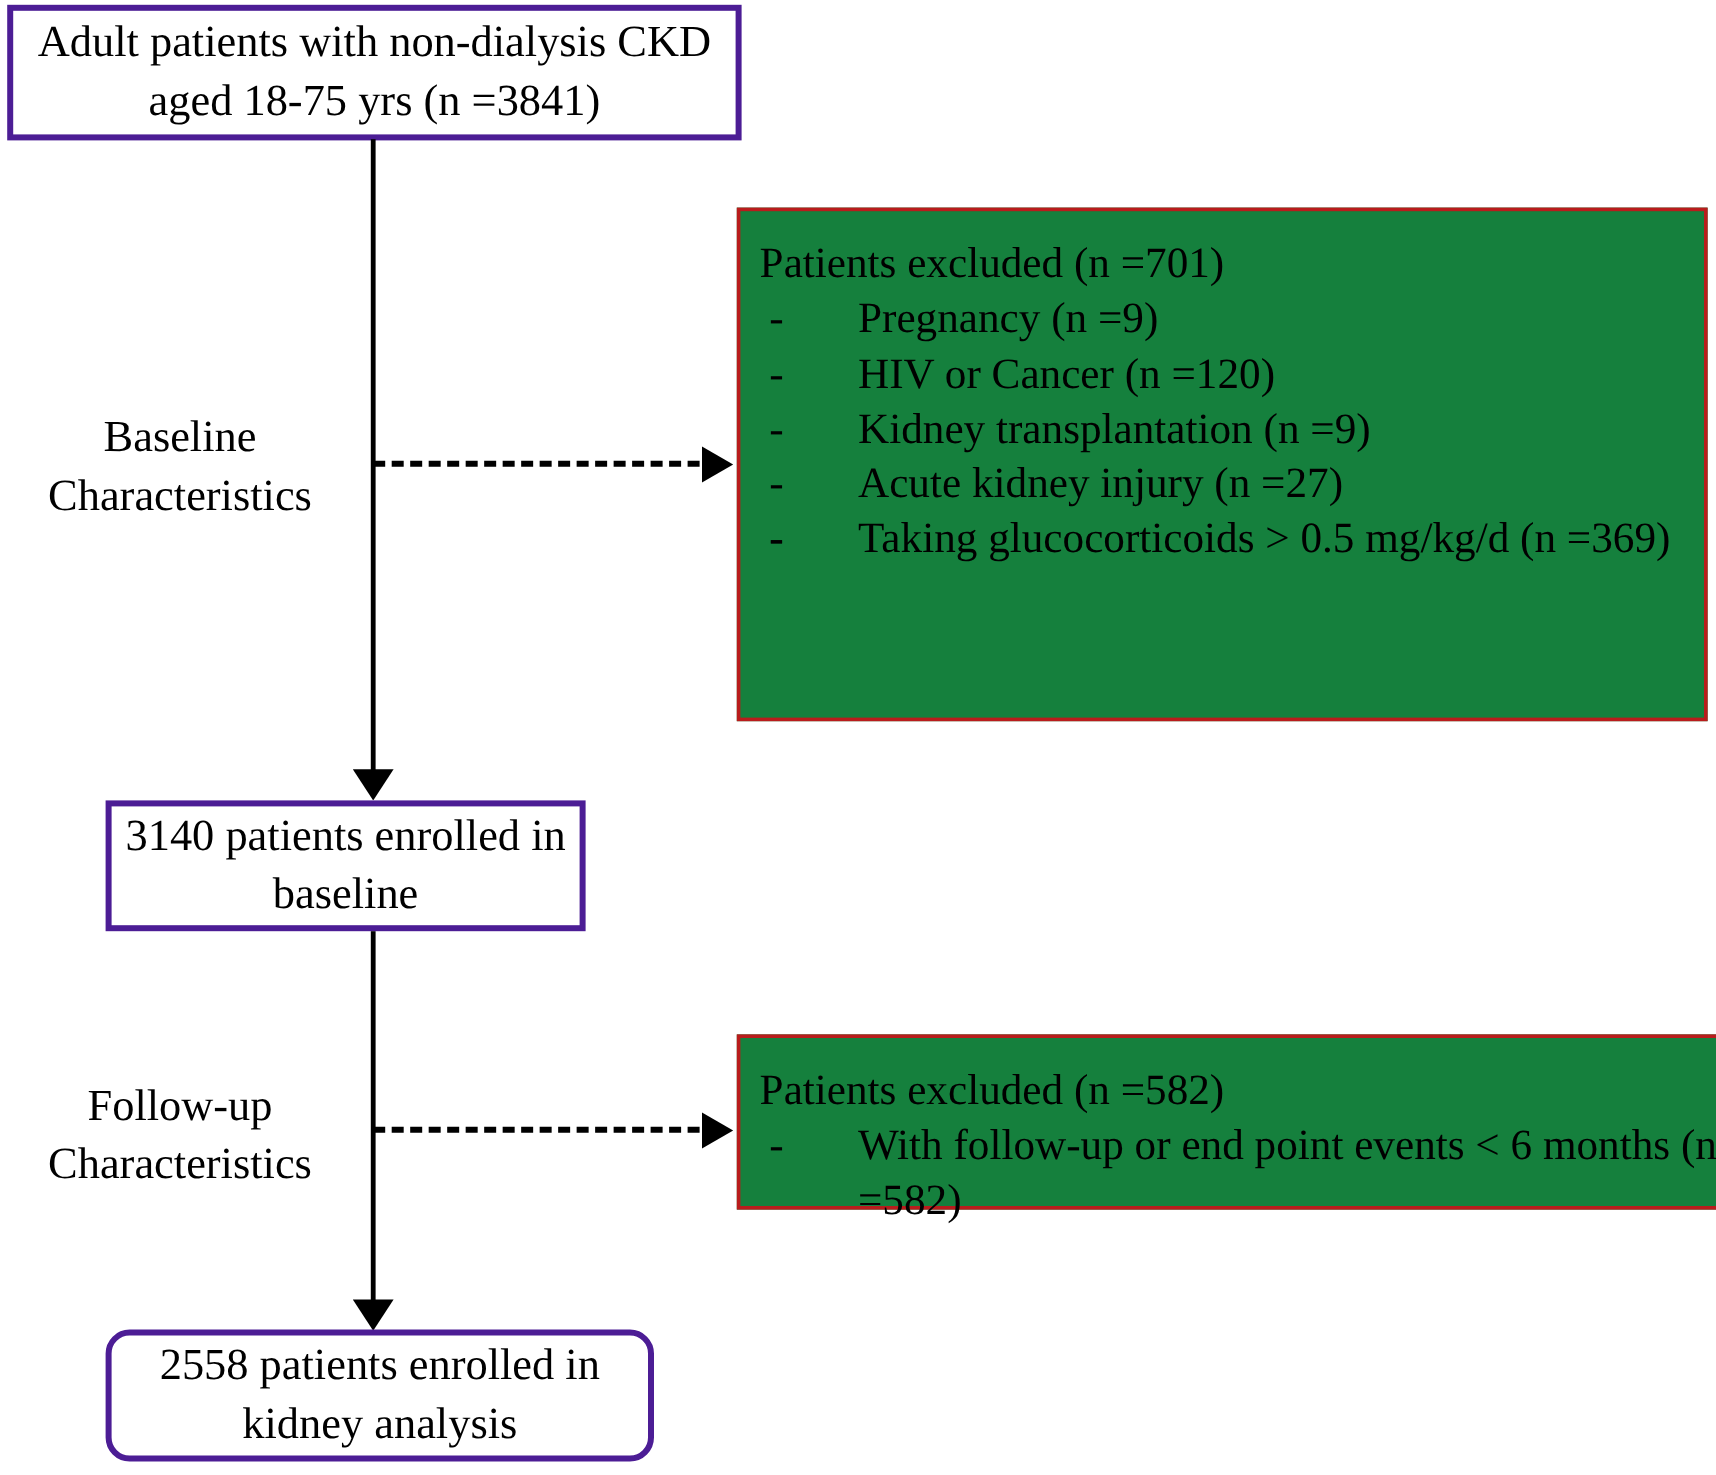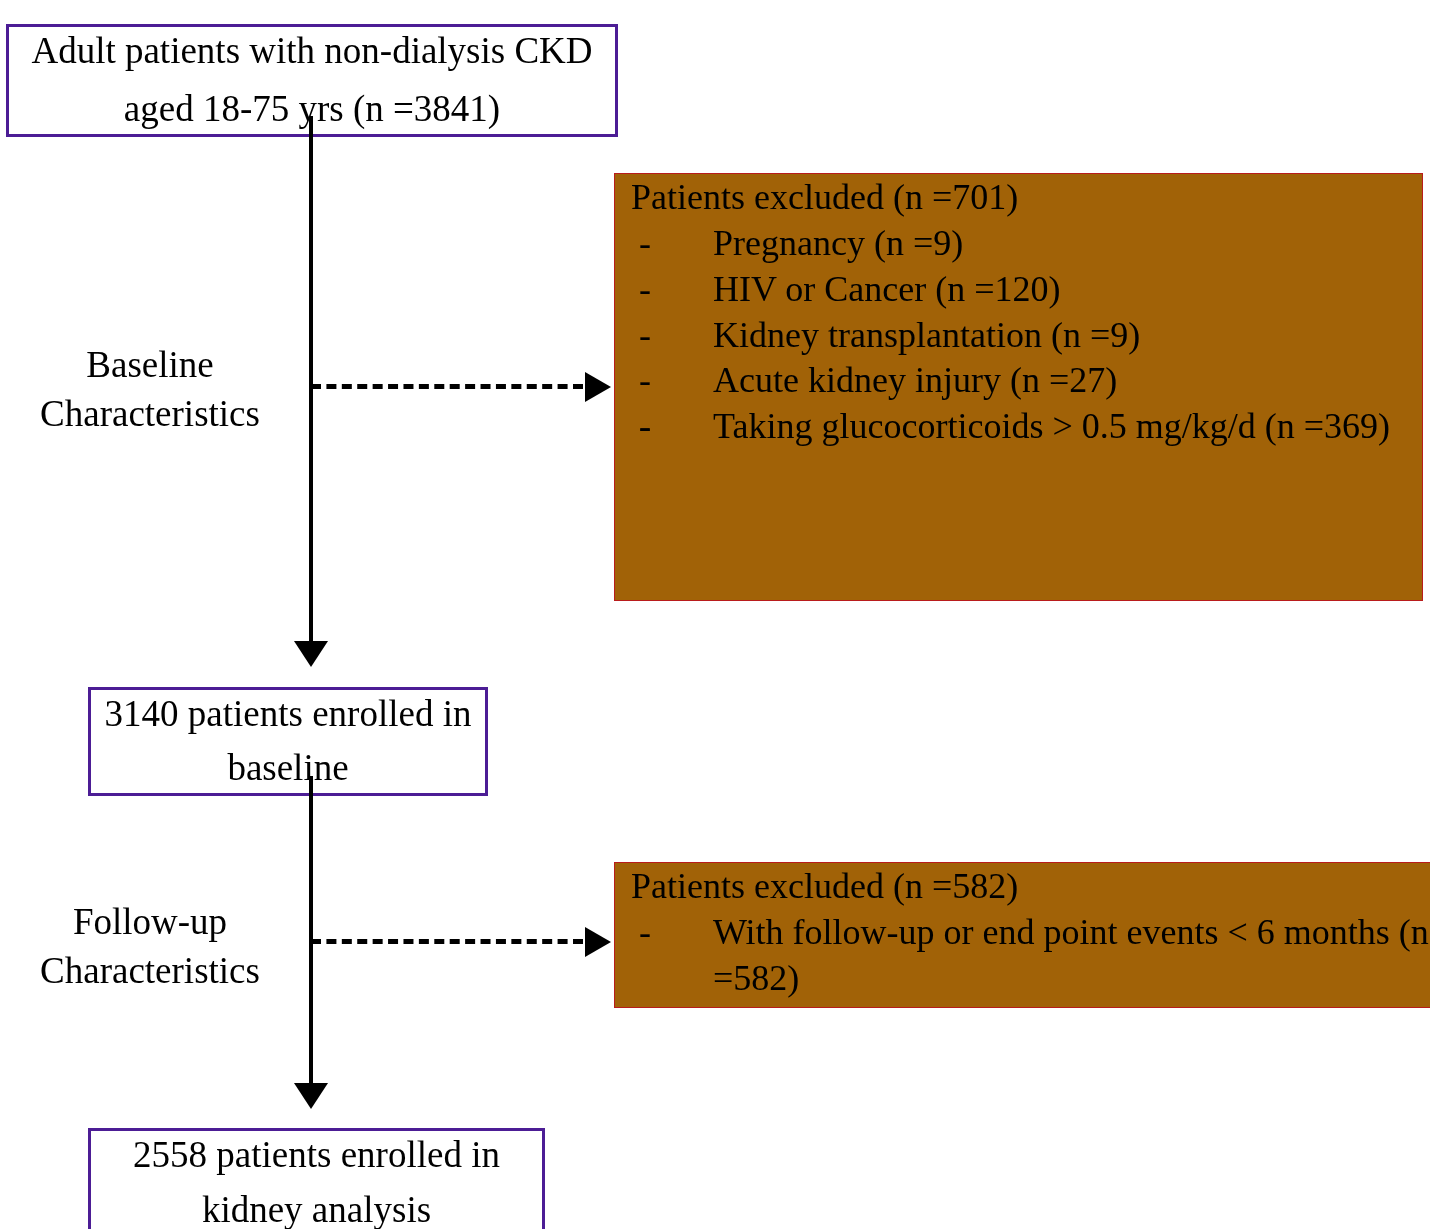--- a/index.html
+++ b/index.html
@@ -15,47 +15,46 @@
     background: #ffffff;
     font-family: "Liberation Serif", "DejaVu Serif", serif;
     color: #000000;
     overflow: hidden;
   }
 
   
   .node-box {
     position: absolute;
     box-sizing: border-box;
-    border: 3px solid #4c1d95;
+    border: 5px solid #4c1d95;
     background: #ffffff;
     display: flex;
     flex-direction: column;
     align-items: center;
-    justify-content: space-between;
+    justify-content: center;
     text-align: center;
-    margin-top: 20px;
   }
   .node-line {
     display: block;
     font-size: 37px;
     line-height: 1.32;
     white-space: nowrap;
   }
 
   #box-source   { left: 6px;   top: 4px;    width: 612px; height: 113px; }
   #box-baseline { left: 88px;  top: 667px;  width: 400px; height: 109px; }
-  #box-final    { left: 88px;  top: 1108px; width: 457px; height: 110px; }
+  #box-final    { left: 88px;  top: 1108px; width: 457px; height: 110px; border-radius: 20px; }
 
   
   .excl-box {
     position: absolute;
     box-sizing: border-box;
-    border: 1px solid #b91c1c;
-    background: #a16207;
-    padding: 0 10px 10px 16px;
+    border: 3px solid #b91c1c;
+    background: #15803d;
+    padding: 20px 10px 10px 16px;
   }
   #box-excl-1 { left: 614px; top: 173px; width: 809px; height: 428px; }
   #box-excl-2 { left: 614px; top: 862px; width: 883px; height: 146px; }
 
   .excl-title {
     font-size: 36px;
     line-height: 1.28;
     margin: 0 0 1px 0;
     white-space: nowrap;
   }

